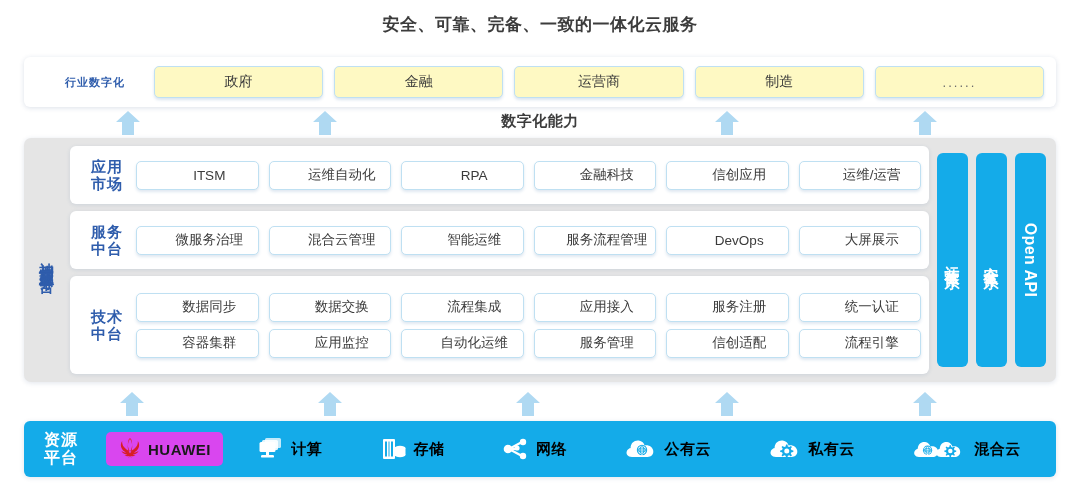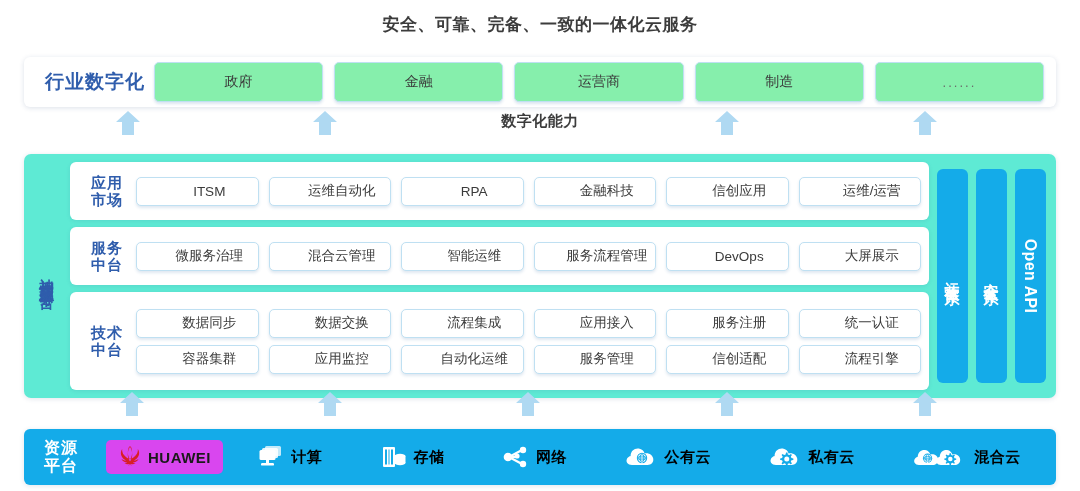--- a/index.html
+++ b/index.html
@@ -20,49 +20,49 @@
   }
 
   
   .industry-band {
     position: absolute; left: 24px; top: 57px; width: 1032px; height: 50px;
     background: #ffffff; border-radius: 6px;
     box-shadow: 0 1px 5px rgba(40,70,120,0.16);
     display: flex; align-items: center; padding: 0 12px;
   }
   .industry-label {
-    font-size: 19px; font-weight: bold; color: #2f5dac;
+    font-size: 11px; font-weight: bold; color: #2f5dac;
     width: 118px; text-align: center; flex: none; letter-spacing: 1px;
   }
   .industry-items { display: flex; flex: 1; gap: 11px; }
   .industry-box {
-    flex: 1; height: 40px; border: 1px solid #bfe0f2; border-radius: 5px;
-    background: #86efac; color: #3b3b3b; font-size: 14px;
+    flex: 1; height: 32px; border: 1px solid #bfe0f2; border-radius: 5px;
+    background: #fef9c3; color: #3b3b3b; font-size: 14px;
     display: flex; align-items: center; justify-content: center;
     box-shadow: 0 2px 3px rgba(80,130,180,0.20);
   }
   .industry-box.dots { color: #6b6b6b; letter-spacing: 2px; font-size: 13px; }
 
   
   .arrow {
     position: absolute; width: 26px; height: 26px;
   }
   .arrow svg { display: block; }
 
   
   .capability {
     position: absolute; top: 112px; left: 0; width: 1080px;
     text-align: center; font-size: 15px; font-weight: bold; color: #3c3c3c;
     letter-spacing: 0.5px;
   }
 
   
   .platform {
-    position: absolute; left: 24px; top: 154px; width: 1032px; height: 244px;
-    background: #5eead4; border-radius: 7px;
+    position: absolute; left: 24px; top: 138px; width: 1032px; height: 244px;
+    background: #e5e5e5; border-radius: 7px;
     box-shadow: 0 1px 5px rgba(40,70,120,0.14);
     display: flex;
   }
   .platform-side {
     width: 46px; flex: none;
     display: flex; align-items: center; justify-content: center;
   }
   .platform-side span {
     writing-mode: vertical-rl;
     font-size: 15px; font-weight: bold; color: #2f5dac;
@@ -112,21 +112,20 @@
     font-size: 16px; letter-spacing: 0.4px;
   }
 
   
   .resource {
     position: absolute; left: 24px; top: 421px; width: 1032px; height: 56px;
     border-radius: 6px;
     display: flex; align-items: center;
     box-shadow: 0 1px 5px rgba(40,70,120,0.14);
     overflow: hidden;
-    margin-top: 8px;
   }
   .res-label {
     width: 74px; flex: none; text-align: center;
     color: #ffffff; font-size: 16px; font-weight: bold;
     line-height: 1.15; letter-spacing: 1px;
   }
   .vendor-col { display: flex; flex-direction: column; gap: 4px; flex: none; }
   .vendor-chip {
     background: #ffffff; border-radius: 5px; height: 22px;
     display: flex; align-items: center; justify-content: center;

